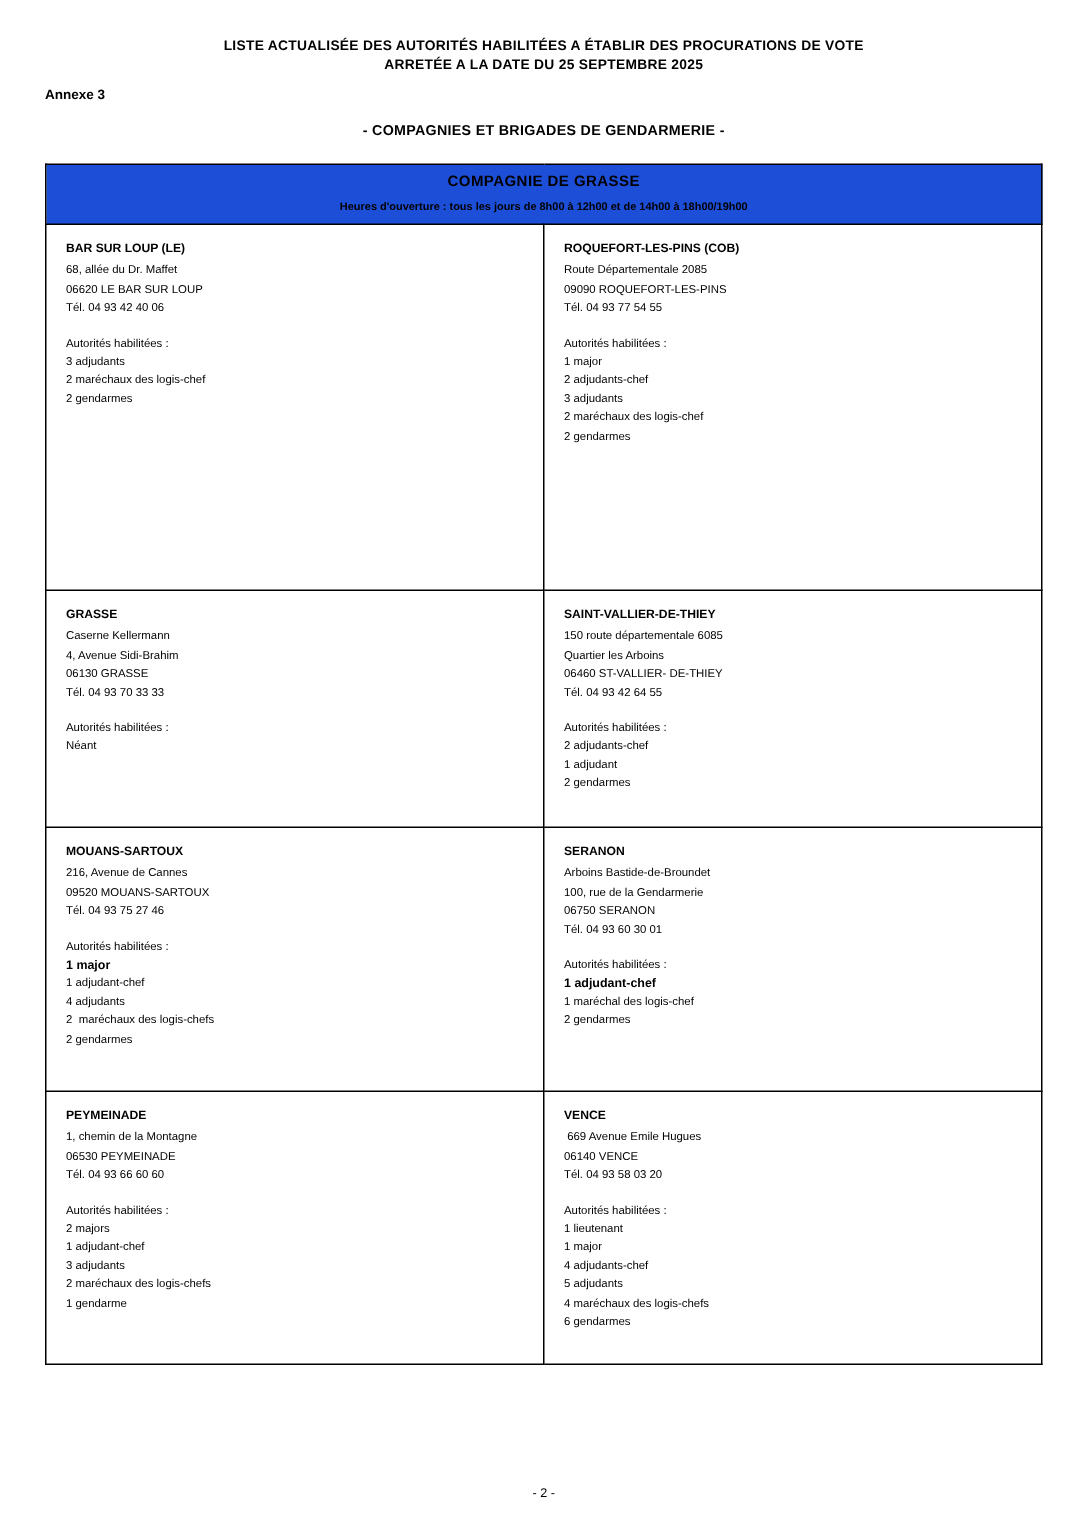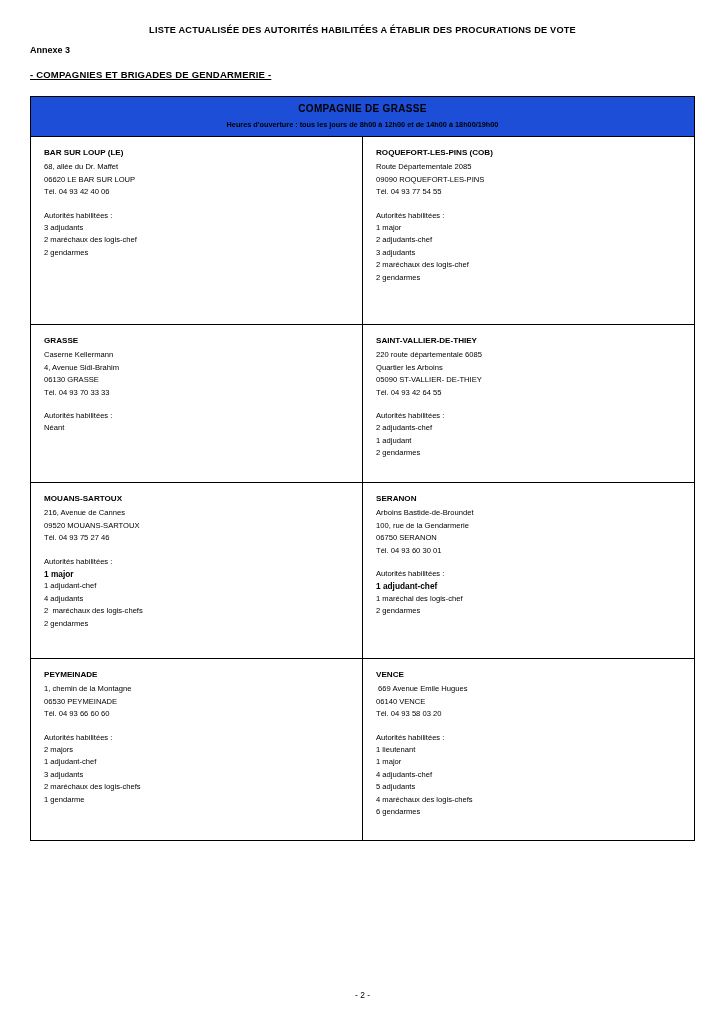--- a/index.html
+++ b/index.html
@@ -31,26 +31,25 @@
     margin: 0 30px;
   }
   .annexe {
     text-align: left;
     font-weight: bold;
     font-size: 9px;
     margin-top: 8px;
     padding-right: 8px;
   }
   .subtitle {
-    text-align: left;
+    text-align: center;
     font-weight: bold;
     font-size: 9.5px;
     margin-top: 14px;
     letter-spacing: 0.2px;
-    text-decoration: underline;
   }
   .table-wrap {
     margin: 16px auto 0 auto;
     width: 462px;
     border: 1px solid #000;
     border-collapse: collapse;
   }
   table.main {
     width: 100%;
     border-collapse: collapse;
@@ -99,32 +98,33 @@
     font-size: 8.3px;
   }
   .footer {
     position: absolute;
     left: 0;
     right: 0;
     bottom: 24px;
     text-align: center;
     font-size: 8.4px;
   }
-  .row-h1 { height: 188px; }
+  .row-h1 { height: 244px; }
   .row-h2 { height: 158px; }
   .row-h3 { height: 176px; }
   .row-h4 { height: 182px; }
 </style>
 </head>
 <body>
 
 <div class="page">
 
   <div class="doc-title">
     <div>LISTE ACTUALISÉE DES AUTORITÉS HABILITÉES A ÉTABLIR DES PROCURATIONS DE VOTE</div>
+    <div>ARRETÉE A LA DATE DU 25 SEPTEMBRE 2025</div>
   </div>
 
   <div class="annexe">Annexe 3</div>
 
   <div class="subtitle">- COMPAGNIES ET BRIGADES DE GENDARMERIE -</div>
 
   <table class="main table-wrap">
     <tbody>
       <tr>
         <td class="hdr-cell" colspan="2">
@@ -163,23 +163,23 @@
           <div class="unit-name">GRASSE</div>
           <div class="addr-line">Caserne Kellermann</div>
           <div class="addr-line">4, Avenue Sidi-Brahim</div>
           <div class="addr-line">06130 GRASSE</div>
           <div class="addr-line">Tél. 04 93 70 33 33</div>
           <div class="auth-label">Autorités habilitées :</div>
           <div class="auth-item">Néant</div>
         </td>
         <td class="cell">
           <div class="unit-name">SAINT-VALLIER-DE-THIEY</div>
-          <div class="addr-line">220 route départementale 6085</div>
+          <div class="addr-line">150 route départementale 6085</div>
           <div class="addr-line">Quartier les Arboins</div>
-          <div class="addr-line">05090 ST-VALLIER- DE-THIEY</div>
+          <div class="addr-line">06460 ST-VALLIER- DE-THIEY</div>
           <div class="addr-line">Tél. 04 93 42 64 55</div>
           <div class="auth-label">Autorités habilitées :</div>
           <div class="auth-item">2 adjudants-chef</div>
           <div class="auth-item">1 adjudant</div>
           <div class="auth-item">2 gendarmes</div>
         </td>
       </tr>
 
       <tr class="row-h3">
         <td class="cell">

